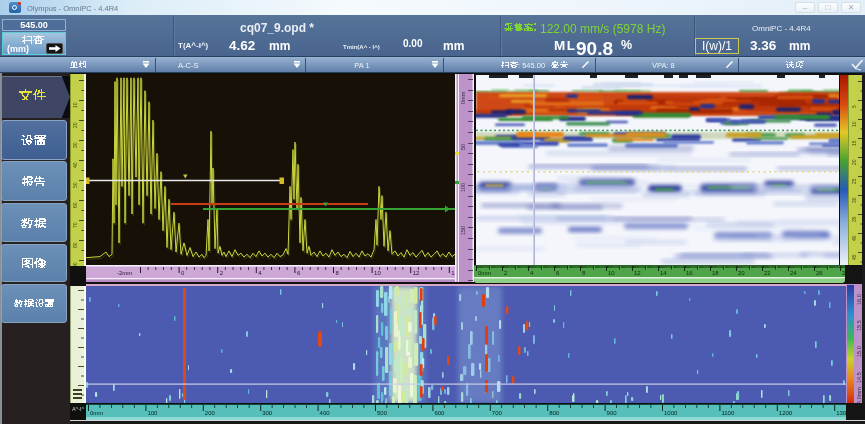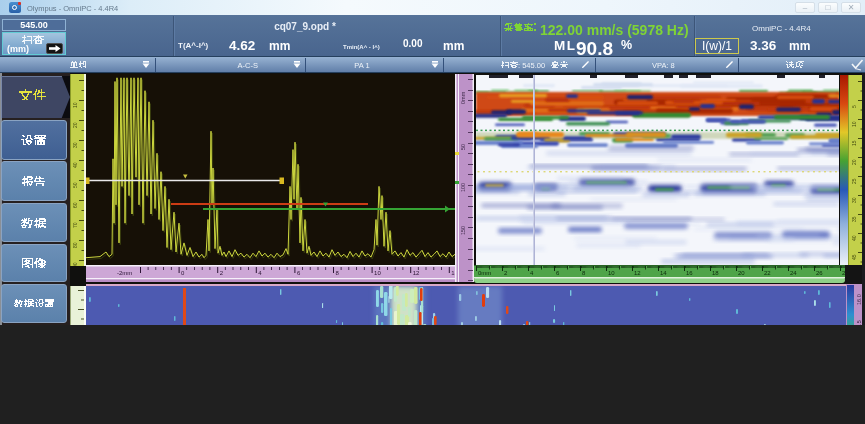--- a/index.html
+++ b/index.html
@@ -1,12 +1,12 @@
 <!DOCTYPE html>
-<html><head><meta charset="utf-8"><style>*{margin:0;padding:0;box-sizing:border-box}html,body{width:865px;height:424px;overflow:hidden;background:#202020;font-family:"Liberation Sans",sans-serif}#win{position:relative;width:865px;height:325px;overflow:hidden}.abs{position:absolute}</style></head><body>
+<html><head><meta charset="utf-8"><style>*{margin:0;padding:0;box-sizing:border-box}html,body{width:865px;height:424px;overflow:hidden;background:#202020;font-family:"Liberation Sans",sans-serif}#win{position:relative;width:865px;height:424px;overflow:hidden}.abs{position:absolute}</style></head><body>
 <div id="win">
     <div class="abs" style="left:0;top:0;width:865px;height:15px;background:linear-gradient(90deg,#aacfec 0%,#dcedf8 15%,#f5fafd 40%,#eef6fc 70%,#e2eef8 100%)"></div>
     <div class="abs" style="left:9px;top:2px;width:12px;height:11px;background:linear-gradient(#4a90d0,#2860a8);border-radius:2.5px"></div>
     <div class="abs" style="left:12px;top:4.5px;width:5px;height:5px;border:1.5px solid #fff;border-radius:50%"></div>
     <div class="abs" style="left:18px;top:2px;width:3px;height:3px;background:#e03020;border-radius:1px"></div>
     <div class="abs" style="left:27px;top:3.5px;font-size:7.5px;color:#64798c">Olympus - OmniPC - 4.4R4</div>
     <div class="abs" style="left:795px;top:2px;width:20px;height:11px;background:linear-gradient(#fbfdfe,#ebf1f6);border:1px solid #d5dfe8;border-radius:2px;color:#a2aeba;font-size:8px;text-align:center;line-height:10px">–</div>
     <div class="abs" style="left:818px;top:2px;width:20px;height:11px;background:linear-gradient(#fbfdfe,#ebf1f6);border:1px solid #d5dfe8;border-radius:2px;color:#a2aeba;font-size:8px;text-align:center;line-height:10px">□</div>
     <div class="abs" style="left:841px;top:2px;width:20px;height:11px;background:linear-gradient(#fbfdfe,#ebf1f6);border:1px solid #d5dfe8;border-radius:2px;color:#a2aeba;font-size:8px;text-align:center;line-height:10px">✕</div>
     <div class="abs" style="left:0;top:15px;width:865px;height:41px;background:linear-gradient(#567399,#49658e)"></div>
@@ -25,30 +25,30 @@
       </svg>
     </div>
     <div class="abs" style="left:7px;top:44px;font-size:9px;font-weight:bold;color:#fff">(mm)</div>
     <div class="abs" style="left:46px;top:42.5px;width:17px;height:11px;background:#141414;border-radius:2px;border:1px solid #505050"></div>
     <div class="abs" style="left:49px;top:45px">
       <svg style="display:block" width="12" height="7" viewBox="0 0 12 7">
         <rect x="0" y="2.2" width="7" height="2.6" fill="#fff"></rect>
         <path d="M6.5 0 L11.5 3.5 L6.5 7 z" fill="#fff"></path>
       </svg>
     </div>
-    <div class="abs" style="left:240px;top:21px;width:130px;text-align:center;font-size:10px;font-weight:bold;color:#e8eef6">cq07_9.opd *</div>
+    <div class="abs" style="left:240px;top:21px;width:130px;text-align:left;font-size:12px;font-weight:bold;color:#e8eef6">cq07_9.opd *</div>
     <div style="position:absolute;left:504px;top:22.5px">
       <svg width="33" height="8" viewBox="0 0 33 8" style="display:block">
         <path transform="translate(0,0)" d="M2 0h6v1h-6zM1 1h4v1h-4zM1 2h1v1h-1zM4 2h1v1h-1zM7 2h1v1h-1zM4 3h1v1h-1zM6 3h1v1h-1zM4 4h1v1h-1zM6 4h1v1h-1zM0 5h9v1h-9zM2 6h5v1h-5zM1 7h2v1h-2zM4 7h1v1h-1zM6 7h2v1h-2z" fill="#7fd435"></path>
         <path transform="translate(10,0)" d="M2 0h1v1h-1zM5 0h1v1h-1zM1 1h7v1h-7zM0 2h8v1h-8zM1 3h6v1h-6zM1 4h7v1h-7zM2 5h6v1h-6zM1 6h8v1h-8zM2 7h5v1h-5z" fill="#7fd435"></path>
         <path transform="translate(20,0)" d="M4 0h1v1h-1zM0 1h9v1h-9zM1 2h1v1h-1zM3 2h1v1h-1zM7 2h1v1h-1zM1 3h4v1h-4zM3 4h4v1h-4zM0 5h9v1h-9zM0 6h1v1h-1zM3 6h2v1h-2zM6 6h1v1h-1zM8 6h1v1h-1zM0 7h9v1h-9z" fill="#7fd435"></path>
         <path transform="translate(30,0)" d="M0 0h2v1h-2zM0 1h2v1h-2zM0 6h2v1h-2zM0 7h2v1h-2z" fill="#7fd435"></path>
       </svg>
     </div>
-    <div class="abs" style="left:540px;top:22px;font-size:14px;font-weight:bold;color:#7fd435">122.00 mm/s (5978 Hz)</div>
+    <div class="abs" style="left:540px;top:22px;font-size:12px;font-weight:normal;color:#7fd435">122.00 mm/s (5978 Hz)</div>
     <div class="abs" style="left:752px;top:24px;font-size:8px;color:#e8eef6">OmniPC - 4.4R4</div>
     <div class="abs" style="left:178px;top:41px;font-size:8px;font-weight:bold;color:#f0f4fa">T(A^-I^)</div>
     <div class="abs" style="left:229px;top:38px;font-size:13.5px;font-weight:bold;color:#fff">4.62</div>
     <div class="abs" style="left:269px;top:38.5px;font-size:12px;font-weight:bold;color:#fff">mm</div>
     <div class="abs" style="left:343px;top:43.5px;font-size:6px;font-weight:bold;color:#e8eef6">Tmin(A^ - I^)</div>
     <div class="abs" style="left:403px;top:38px;font-size:10px;font-weight:bold;color:#fff">0.00</div>
     <div class="abs" style="left:443px;top:38.5px;font-size:12px;font-weight:bold;color:#fff">mm</div>
     <div class="abs" style="left:554px;top:38px;font-size:13.5px;font-weight:bold;color:#fff;letter-spacing:1.5px">ML</div>
     <div class="abs" style="left:576px;top:38px;font-size:19px;font-weight:bold;color:#fff">90.8</div>
     <div class="abs" style="left:621px;top:38px;font-size:12.5px;font-weight:bold;color:#fff">%</div>
@@ -66,21 +66,21 @@
         <path transform="translate(0,0)" d="M2 0h1v1h-1zM5 0h1v1h-1zM1 1h6v1h-6zM1 2h1v1h-1zM3 2h2v1h-2zM6 2h1v1h-1zM1 3h1v1h-1zM3 3h2v1h-2zM6 3h1v1h-1zM1 4h1v1h-1zM3 4h2v1h-2zM6 4h1v1h-1zM3 5h2v1h-2zM0 6h8v1h-8z" fill="#eef3f8"></path>
         <path transform="translate(9,0)" d="M1 0h1v1h-1zM4 0h3v1h-3zM1 1h1v1h-1zM4 1h1v1h-1zM6 1h1v1h-1zM0 2h5v1h-5zM6 2h1v1h-1zM0 3h2v1h-2zM4 3h1v1h-1zM6 3h1v1h-1zM1 4h1v1h-1zM6 4h1v1h-1zM0 5h2v1h-2zM4 5h3v1h-3zM2 6h1v1h-1zM6 6h1v1h-1z" fill="#eef3f8"></path>
       </svg>
     </div>
     <div class="abs" style="left:142px;top:60.5px">
       <svg style="display:block" width="8" height="7" viewBox="0 0 8 7">
         <rect x="1" y="0" width="6" height="1.6" fill="#fff"></rect>
         <path d="M0.5 2.6 h7 l-3.5 4.4 z" fill="#fff"></path>
       </svg>
     </div>
-    <div class="abs" style="left:178px;top:60.5px;width:80px;text-align:right;font-size:7.5px;color:#eef3f8">A-C-S</div>
+    <div class="abs" style="left:178px;top:60.5px;width:80px;text-align:left;font-size:7.5px;color:#eef3f8">A-C-S</div>
     <div class="abs" style="left:293px;top:60.5px">
       <svg style="display:block" width="8" height="7" viewBox="0 0 8 7">
         <rect x="1" y="0" width="6" height="1.6" fill="#fff"></rect>
         <path d="M0.5 2.6 h7 l-3.5 4.4 z" fill="#fff"></path>
       </svg>
     </div>
     <div class="abs" style="left:322px;top:60.5px;width:80px;text-align:center;font-size:7.5px;color:#eef3f8">PA 1</div>
     <div class="abs" style="left:431px;top:60.5px">
       <svg style="display:block" width="8" height="7" viewBox="0 0 8 7">
         <rect x="1" y="0" width="6" height="1.6" fill="#fff"></rect>

